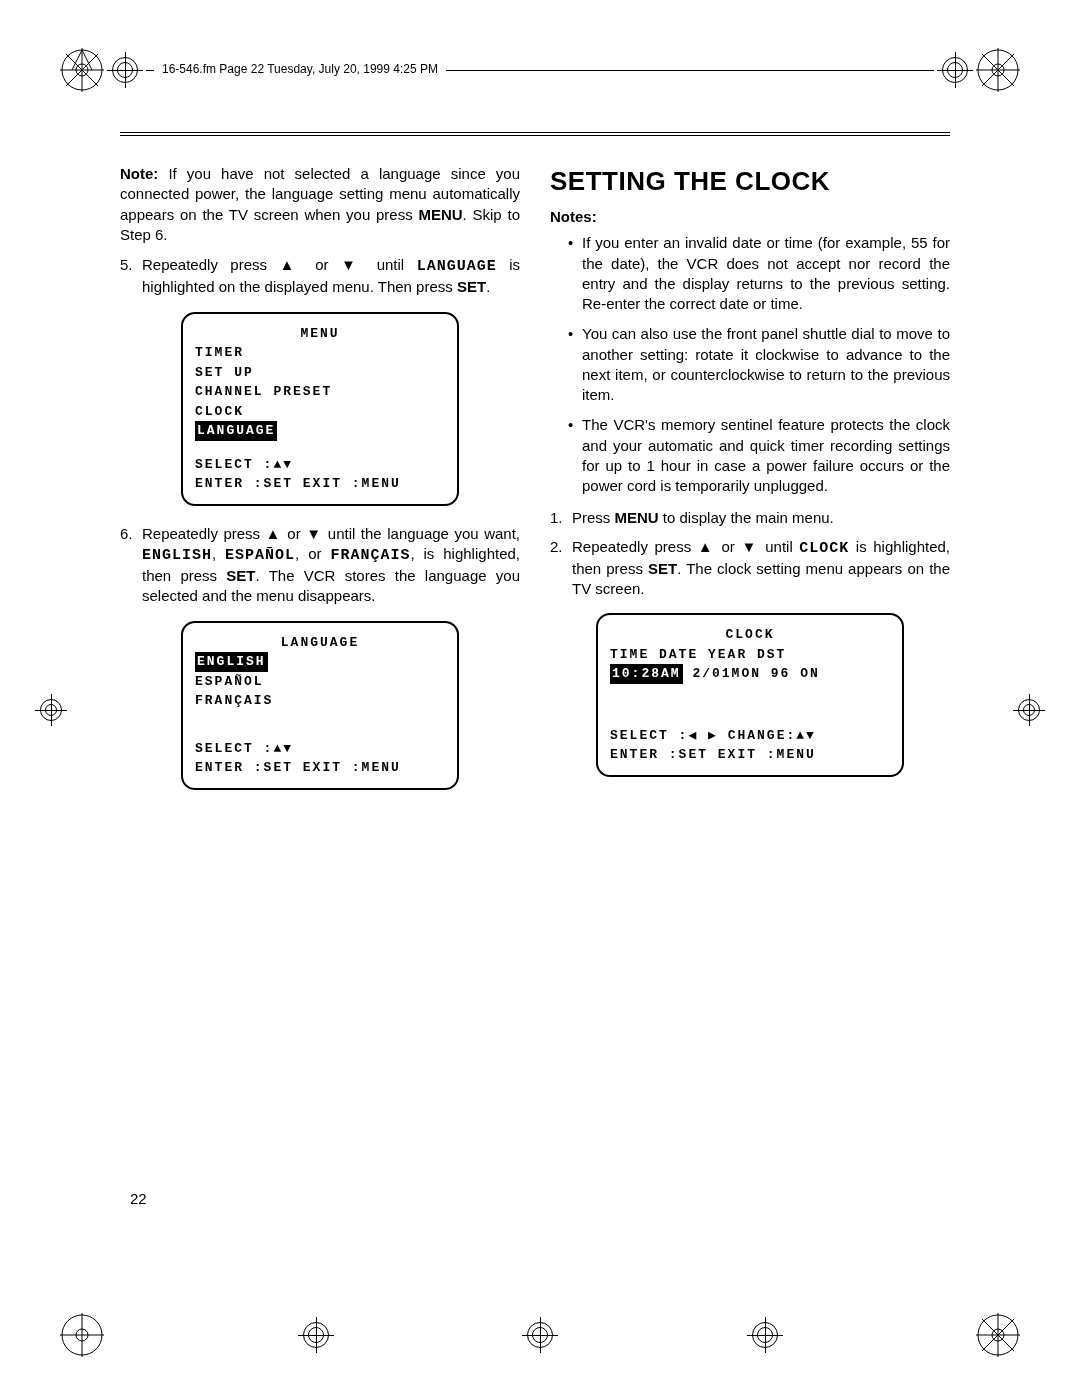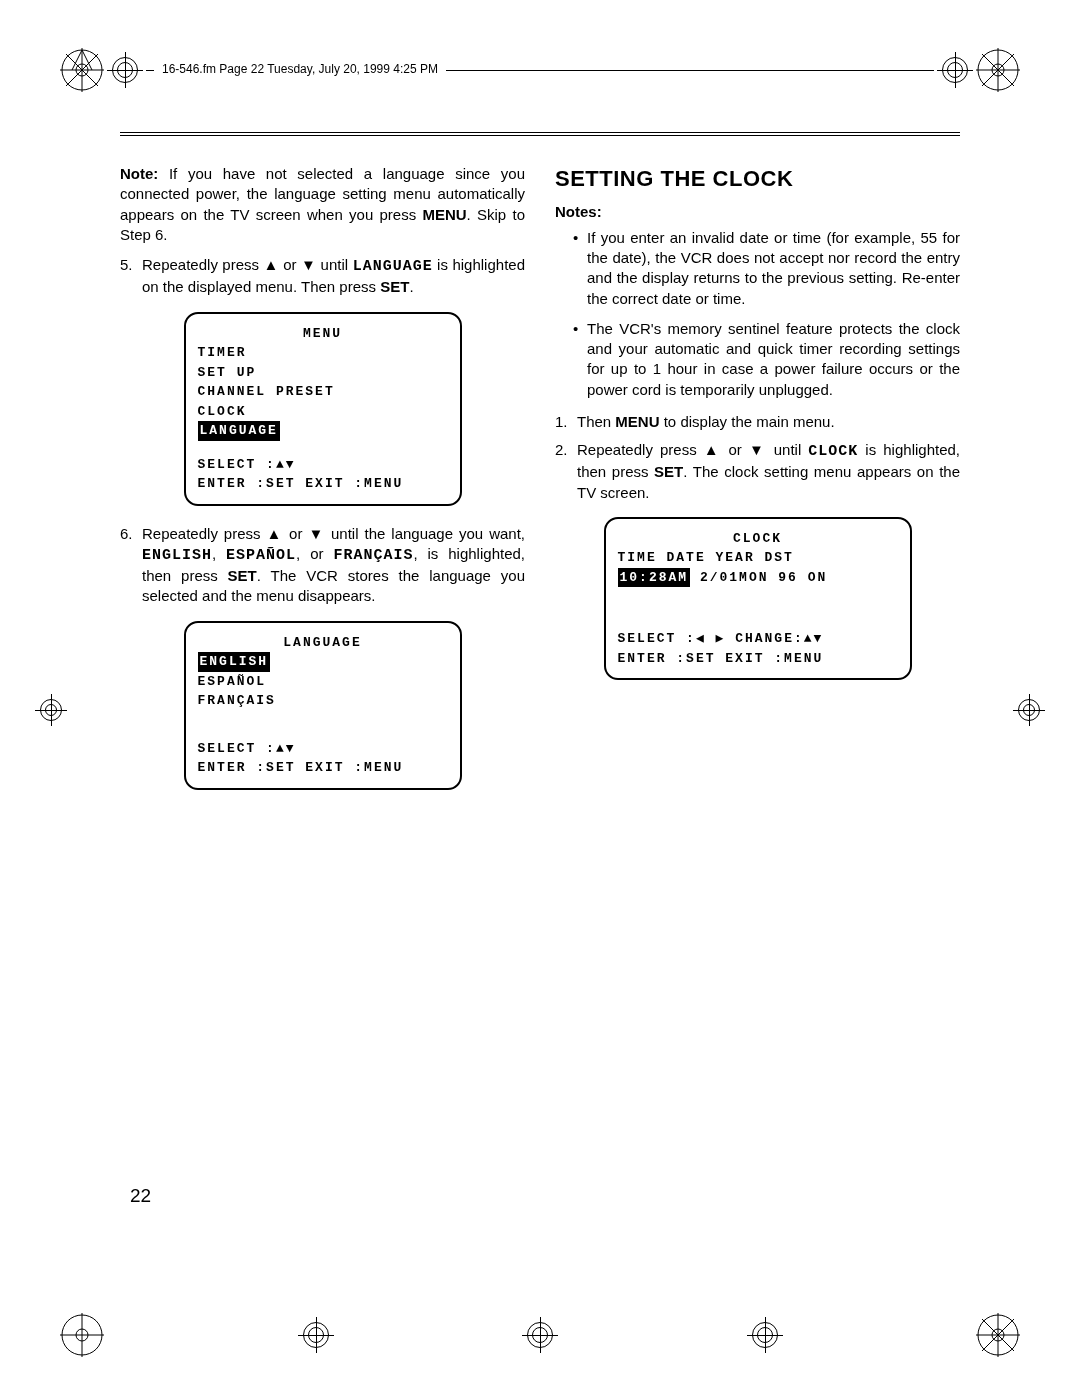--- a/index.html
+++ b/index.html
@@ -57,21 +57,21 @@
   }
   .corner-radial {
     width: 44px; height: 44px;
     position: relative;
     display: inline-block;
   }
   .corner-radial svg { width: 44px; height: 44px; }
   .content-frame {
     position: absolute;
     left: 120px;
-    right: 120px;
+    right: 130px;
     top: 132px;
     border-top: 4px double #000;
   }
   .columns {
     display: flex;
     gap: 30px;
     padding-top: 28px;
   }
   .col {
     flex: 1;
@@ -107,21 +107,21 @@
     color: #fff;
     display: inline-block;
     padding: 0 2px;
   }
   .menu-box .row { display: block; }
   .menu-box .blank { height: 14px; }
   .footer-row {
     white-space: nowrap;
   }
   h2 {
-    font-size: 22px;
+    font-size: 26px;
     font-weight: bold;
     margin: 0 0 8px 0;
     letter-spacing: 0.5px;
   }
   .notes-h {
     font-weight: bold;
     margin: 2px 0 6px 0;
   }
   ul.bullets {
     list-style: none;
@@ -138,21 +138,21 @@
     content: "•";
     position: absolute;
     left: 0;
   }
   .mono { font-family: "Courier New", monospace; font-weight: bold; letter-spacing: 1px; }
   .tri { font-family: Arial, sans-serif; margin-top: 40px; }
   .page-num {
     position: absolute;
     left: 130px;
     bottom: 190px;
-    font-size: 19px;
+    font-size: 15px;
   }
   .crop-footer {
     position: absolute;
     left: 60px; right: 60px; bottom: 40px;
     display: flex;
     align-items: center;
     justify-content: space-between;
   }
   .side-mark-left, .side-mark-right {
     position: absolute; top: 50%;
@@ -256,27 +256,28 @@
           <span class="row footer-row">ENTER  :SET  EXIT  :MENU</span>
         </div>
 
       </div>
 
       <div class="col">
         <h2>SETTING THE CLOCK</h2>
         <div class="notes-h">Notes:</div>
         <ul class="bullets">
           <li>If you enter an invalid date or time (for example, 55 for the date), the VCR does not accept nor record the entry and the display returns to the previous setting. Re-enter the correct date or time.</li>
+          <li>You can also use the front panel shuttle dial to move to another setting: rotate it clockwise to advance to the next item, or counterclockwise to return to the previous item.</li>
           <li>The VCR's memory sentinel feature protects the clock and your automatic and quick timer recording settings for up to 1 hour in case a power failure occurs or the power cord is temporarily unplugged.</li>
         </ul>
 
         <div class="step">
           <div class="step-num">1.</div>
           <div class="step-body">
-            <span>Then </span><b>MENU</b><span> to display the main menu.</span>
+            <span>Press </span><b>MENU</b><span> to display the main menu.</span>
           </div>
         </div>
 
         <div class="step">
           <div class="step-num">2.</div>
           <div class="step-body">
             <span>Repeatedly press </span><span class="tri">▲ or ▼</span><span> until </span><span class="mono">CLOCK</span><span> is highlighted, then press </span><b>SET</b><span>. The clock setting menu appears on the TV screen.</span>
           </div>
         </div>
 

